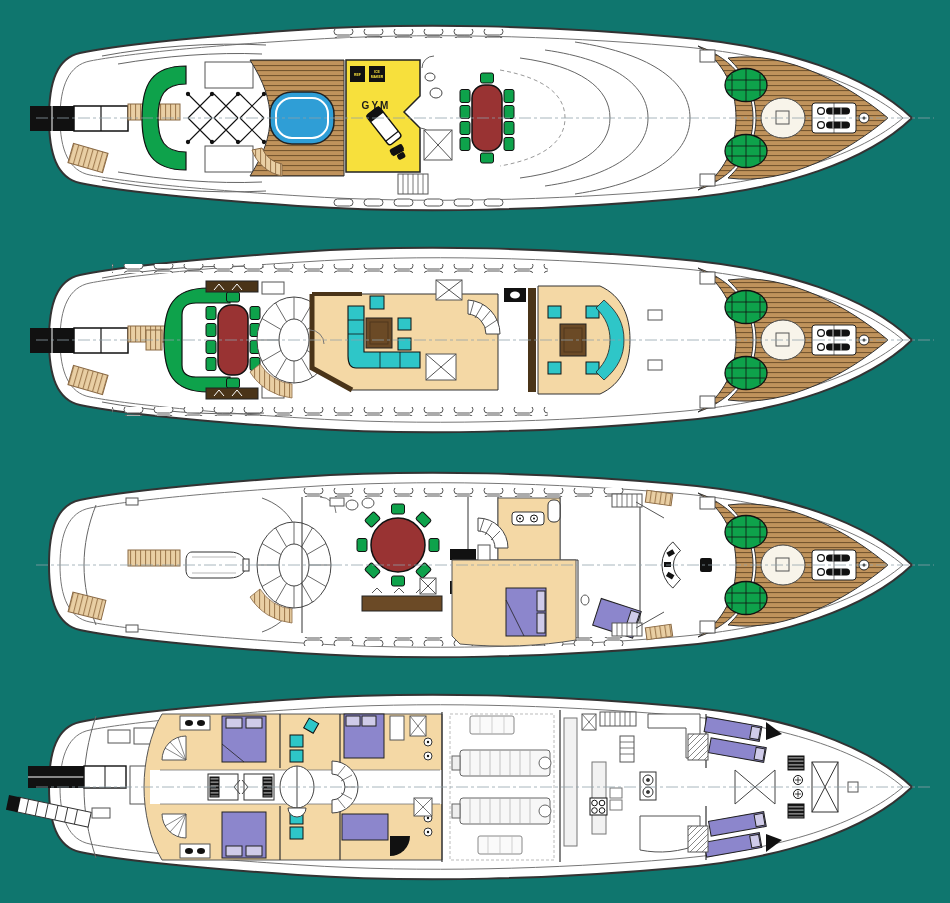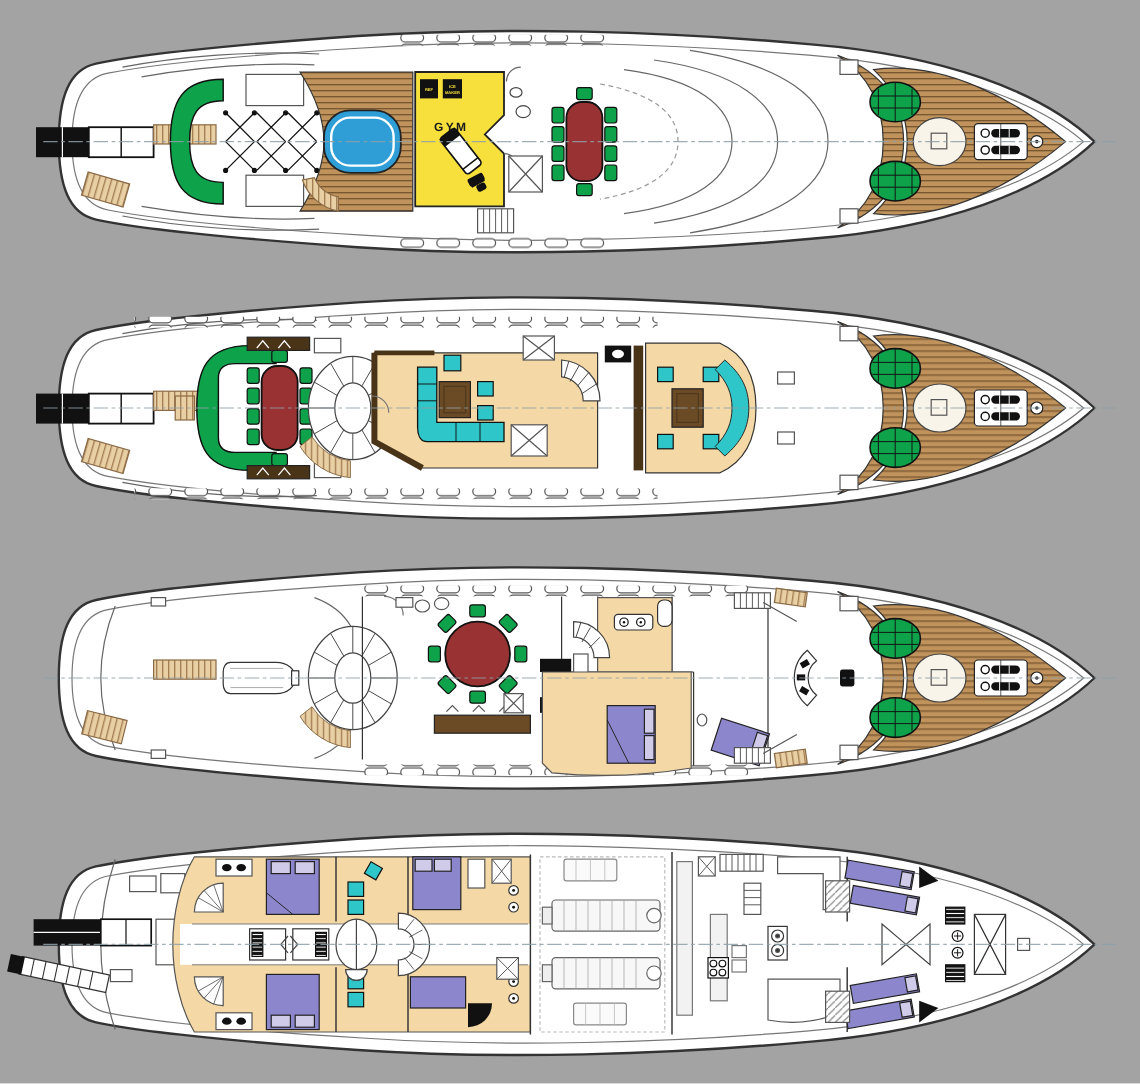--- a/index.html
+++ b/index.html
@@ -1,16 +1,16 @@
 <!DOCTYPE html>
 <html style="--green: #0EA24B; --table-red: #993333; --gym-yellow: #F7E03C; --pool-blue: #2F9ED6; --teal: #2EC6C8; --floor-tan: #F4D8A5; --bed-purple: #8C86CC; --bed-purple-light: #CFCBE9; --teak-light: #C0935C; --teak-dark: #6E4F2A; --stair-tan: #E9CFA4; --dark-brown: #4A3418; --furniture-brown: #6B4A26; --ink: #111111; --line-gray: #555555;"><head>
 <meta charset="utf-8">
 <style>
   html,body{margin:0;padding:0;background:#fff;}
-  .stage{position:relative;width:950px;height:903px;background:#a3a3a3;overflow:hidden;
+  .stage{position:relative;width:950px;height:903px;background:#0f766e;overflow:hidden;
          font-family:"Liberation Sans", sans-serif;}
   svg{display:block}
   .green{fill:var(--green,#0EA24B);}
   .red{fill:var(--table-red,#993333);}
   .yellow{fill:var(--gym-yellow,#F7E03C);}
   .pool{fill:var(--pool-blue,#2F9ED6);}
   .teal{fill:var(--teal,#2EC6C8);}
   .tan{fill:var(--floor-tan,#F4D8A5);}
   .purple{fill:var(--bed-purple,#8C86CC);}
   .purpleL{fill:var(--bed-purple-light,#CFCBE9);}

